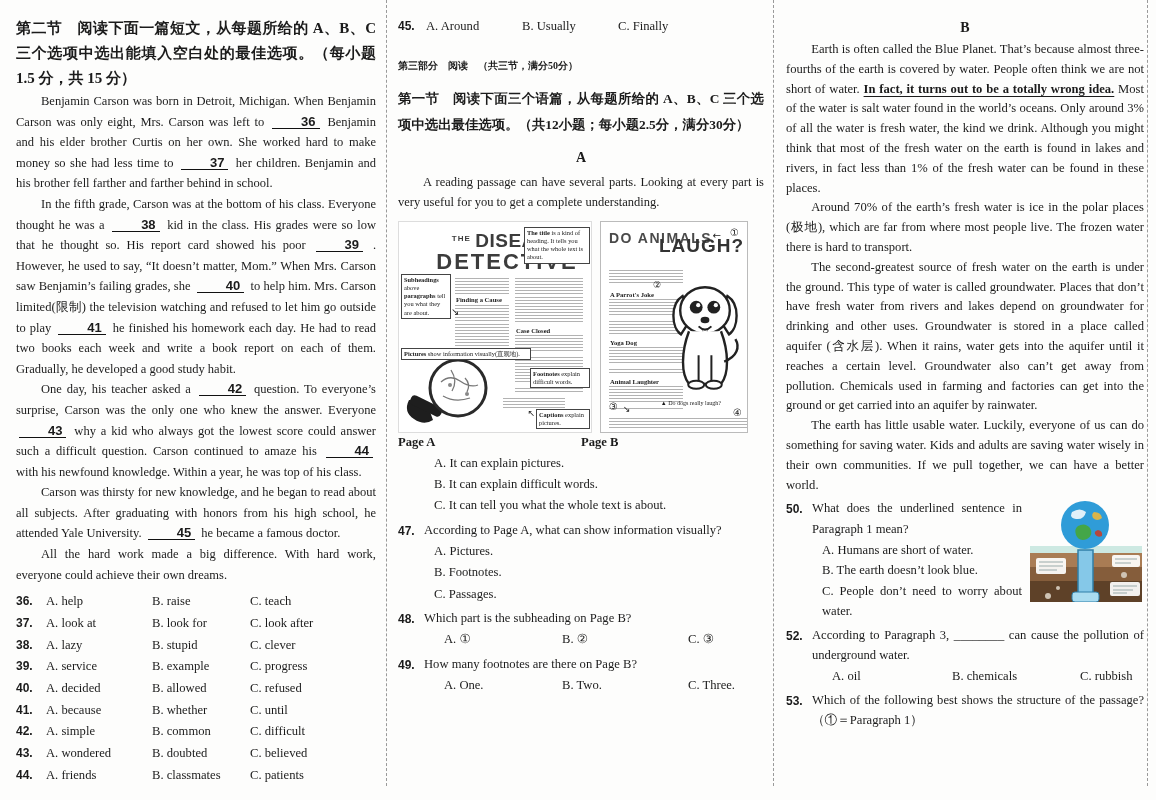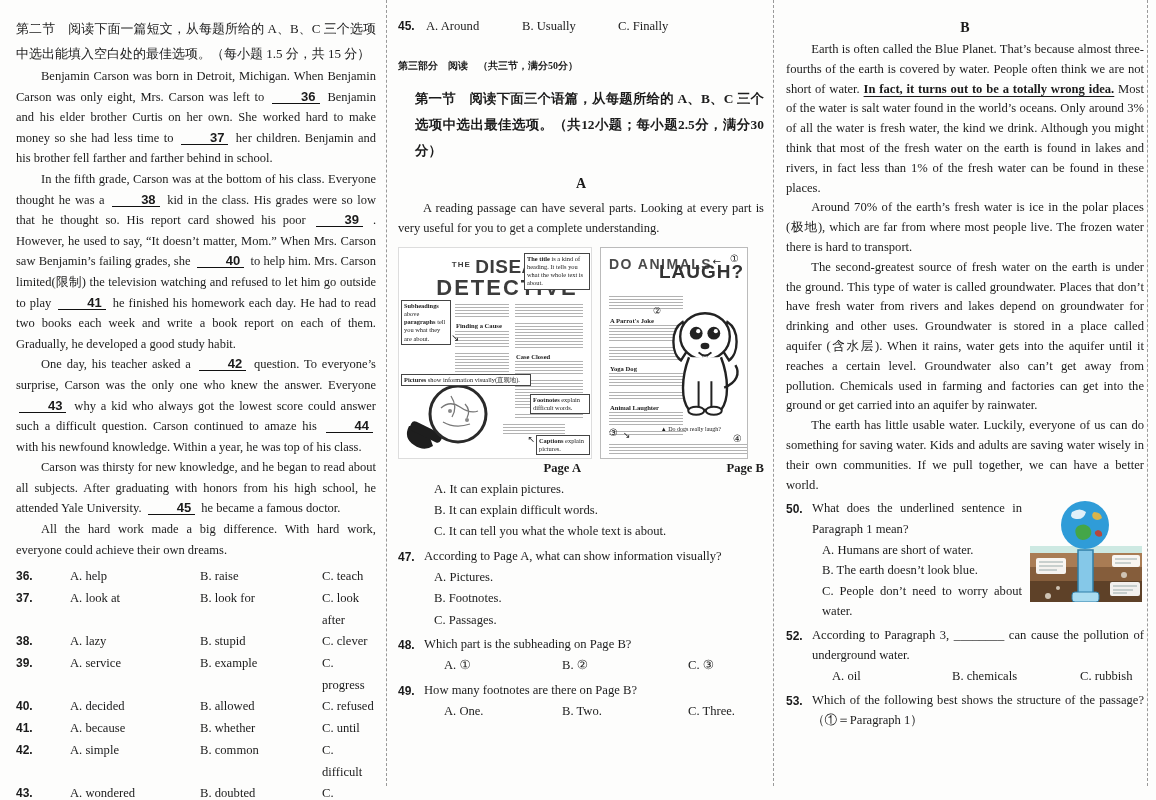--- a/index.html
+++ b/index.html
@@ -11,40 +11,40 @@
   .vdiv{position:absolute;top:0;bottom:14px;width:0;border-left:1px dashed #9a9a9a;}
   .vdiv.d1{left:386px;}
   .vdiv.d2{left:773px;}
   .vdiv.d3{left:1147px;}
 
   .col{position:absolute;top:0;}
   .col-left{left:16px;top:16px;width:360px;}
   .col-mid{left:398px;top:16px;width:366px;}
   .col-right{left:786px;top:8px;width:358px;}
 
-  .cn-heading{font-weight:400;font-size:13px;line-height:25px;text-align:justify;}
+  .cn-heading{font-weight:700;font-size:15px;line-height:25px;text-align:justify;}
   .para{font-size:12.5px;line-height:20.6px;text-align:justify;text-indent:2em;}
   .col-right .para{font-size:12.6px;line-height:19.8px;}
 
   .blank{display:inline-block;min-width:30px;padding:0 4px 0 4px;margin:0 3px;text-align:center;
          font-family:"Liberation Sans","DejaVu Sans",sans-serif;font-weight:700;font-size:13px;
          border-bottom:1.2px solid #111;line-height:13px;}
   .bu{font-weight:700;text-decoration:underline;text-underline-offset:3px;}
 
   .qnum{font-family:"Liberation Sans","DejaVu Sans",sans-serif;font-weight:700;font-size:12px;}
 
   
   #cloze-opts{margin-top:6px;}
   .optrow{display:grid;font-size:12.6px;line-height:21.7px;}
-  .optrow.left{grid-template-columns:30px 106px 98px auto;gap:24px;}
+  .optrow.left{grid-template-columns:30px 106px 98px auto;}
   .optrow.q45{grid-template-columns:28px 96px 96px auto;}
 
   
   .part-heading{font-weight:700;font-size:10px;line-height:24px;margin-top:16px;}
-  .section-heading{font-weight:700;font-size:13.4px;line-height:26px;margin-top:8px;text-align:justify;margin-left:17px;}
+  .section-heading{font-weight:700;font-size:13.4px;line-height:26px;margin-top:8px;text-align:justify;}
   .passage-label{font-weight:700;font-size:14px;text-align:center;margin-top:8px;line-height:24px;}
   .intro{margin-top:2px;}
 
   
   .figure-row{display:flex;gap:8px;margin-top:8px;}
   .page-panel{position:relative;background:#fff;overflow:hidden;}
   .pa{width:194px;height:212px;border:1px solid #ddd;}
   .pb{width:148px;height:212px;border:1px solid #bbb;}
   .fl{position:absolute;background:repeating-linear-gradient(#666 0,#666 0.9px,transparent 0.9px,transparent 3.1px);opacity:.5;}
   .callout{position:absolute;border:1px solid #444;background:#fff;font-size:6.4px;line-height:1.28;
@@ -60,21 +60,21 @@
 
   .pb-title1{position:absolute;top:8px;left:8px;font-family:"Liberation Sans","DejaVu Sans",sans-serif;
              font-weight:700;font-size:14px;letter-spacing:1.5px;color:#4a4a4a;}
   .pb-title2{position:absolute;top:13px;left:58px;font-family:"Liberation Sans","DejaVu Sans",sans-serif;
              font-weight:800;font-size:19px;letter-spacing:1px;color:#333;}
   .pb-marker{position:absolute;font-family:"DejaVu Sans",sans-serif;font-size:10px;color:#222;z-index:4;}
   .pb-caption{position:absolute;font-size:6px;z-index:3;}
   .dog{position:absolute;right:2px;top:50px;z-index:1;}
 
   .figure-labels{display:flex;margin-top:2px;}
-  .figure-labels span{flex:1;text-align:right;font-weight:700;font-size:12.6px;}
+  .figure-labels span{flex:1;text-align:left;font-weight:700;font-size:12.6px;}
 
   
   .question{position:relative;padding-left:26px;font-size:12.6px;line-height:21.3px;margin-top:3px;text-align:justify;}
   .col-right .question{line-height:20.6px;}
   .qnum.abs{position:absolute;left:0;top:1px;}
   .opts .opt{padding-left:10px;}
   .opts.row{display:grid;padding-left:10px;}
   .col-mid .opts.row{grid-template-columns:118px 126px auto;}
   .col-right .opts.row{grid-template-columns:120px 128px auto;}
   .q50-img{float:right;width:116px;height:102px;margin:2px 0 2px 6px;}

